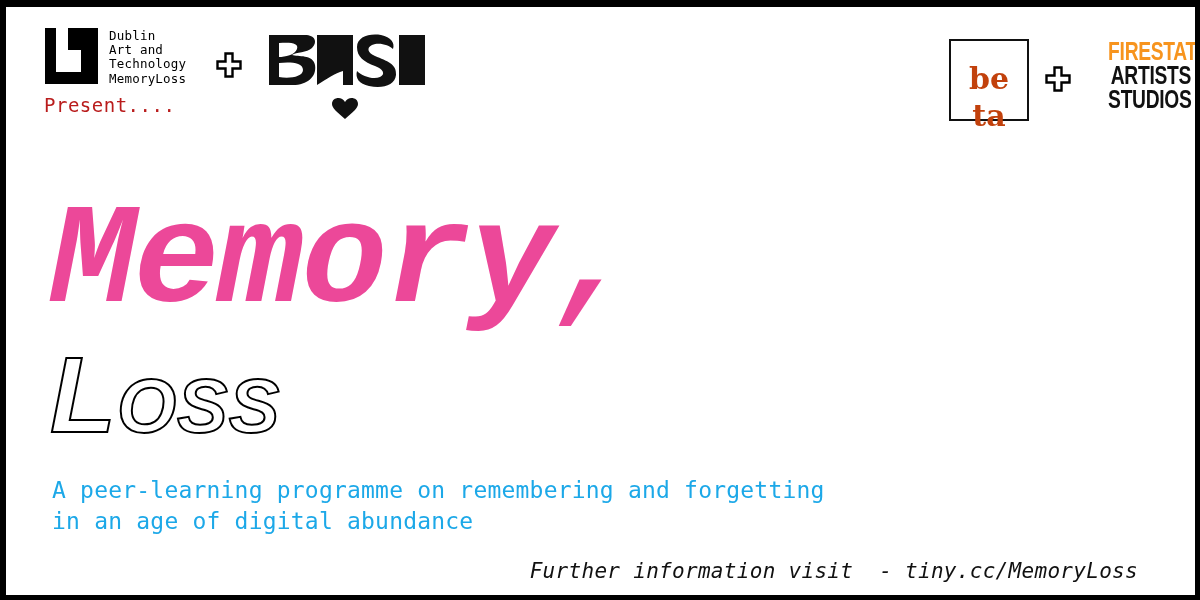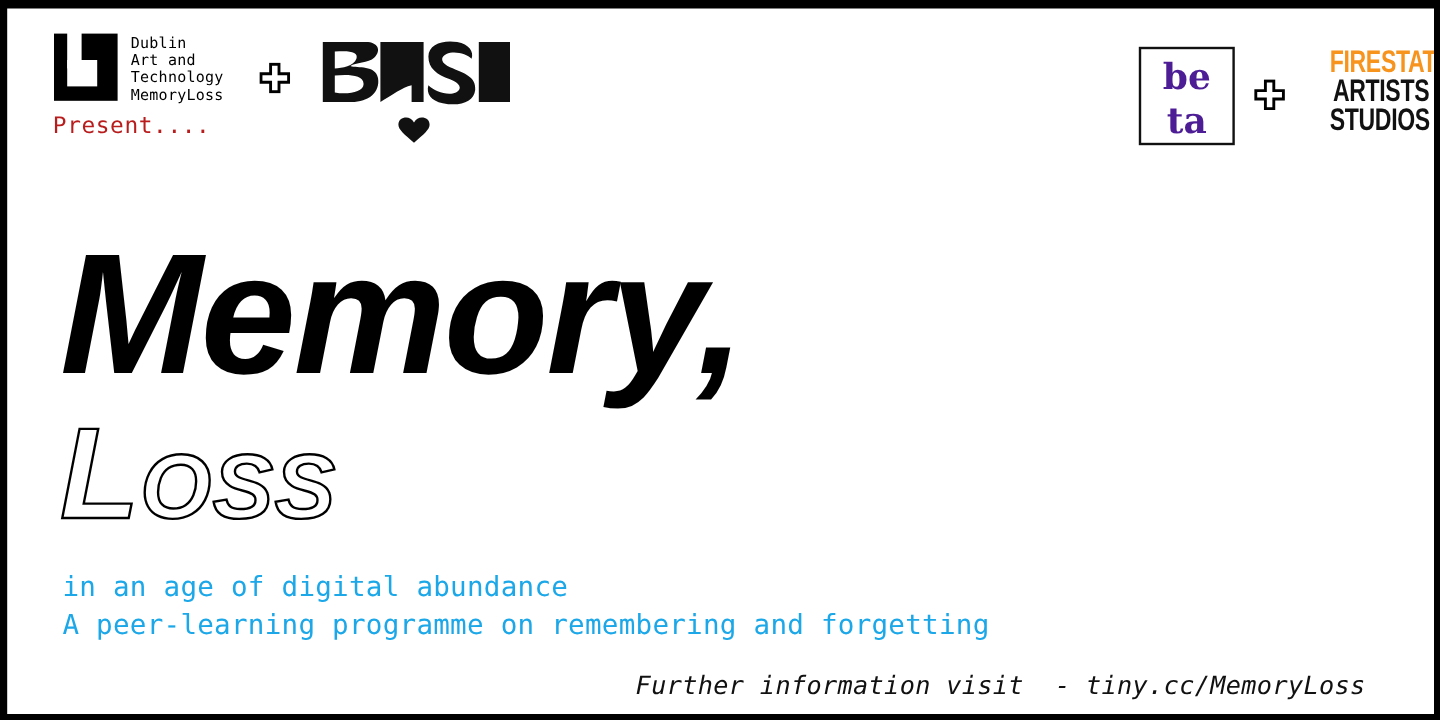--- a/index.html
+++ b/index.html
@@ -144,23 +144,23 @@
     height: 82px;
     border: 2px solid #111111;
     box-sizing: border-box;
     background: #ffffff;
   }
   .beta-inner {
     font-family: "DejaVu Serif", serif;
     font-weight: 700;
     font-size: 30px;
     line-height: 37px;
-    color: #4c1d95;
+    color: #c2410c;
     text-align: center;
-    padding-top: 5px;
+    padding-top: 19px;
     letter-spacing: 0px;
   }
   .beta-inner div { white-space: pre; }
 
   .plus-assoc {
     position: absolute;
     left: 1039px;
     top: 59px;
   }
 
@@ -186,27 +186,27 @@
   .fs-line.fs-black  { color: #111111; }
 
   
   .title-block {
     position: absolute;
     left: 44px;
     top: 196px;
   }
   .title-memory {
     display: block;
-    font-family: Liberation Sans, sans-serif;
+    font-family: Liberation Mono, monospace;
     font-weight: 700;
     font-style: italic;
     font-size: 143px;
     line-height: 120px;
     letter-spacing: -2px;
-    color: #000000;
+    color: #ec4899;
     white-space: pre;
   }
   .title-loss {
     display: block;
     margin-top: 18px;
     font-family: "Liberation Sans", sans-serif;
     font-weight: 700;
     font-style: italic;
     font-size: 108px;
     line-height: 108px;
@@ -323,20 +323,20 @@
     </div>
 
   </div>
 
   <div class="title-block">
     <span class="title-memory">Memory,</span>
     <span class="title-loss">Loss</span>
   </div>
 
   <div class="subtitle">
+    <div>A peer-learning programme on remembering and forgetting</div>
     <div>in an age of digital abundance</div>
-    <div>A peer-learning programme on remembering and forgetting</div>
   </div>
 
   <div class="footer">Further information visit  - tiny.cc/MemoryLoss</div>
 
  </div>
 </div>
 
 </body></html>

